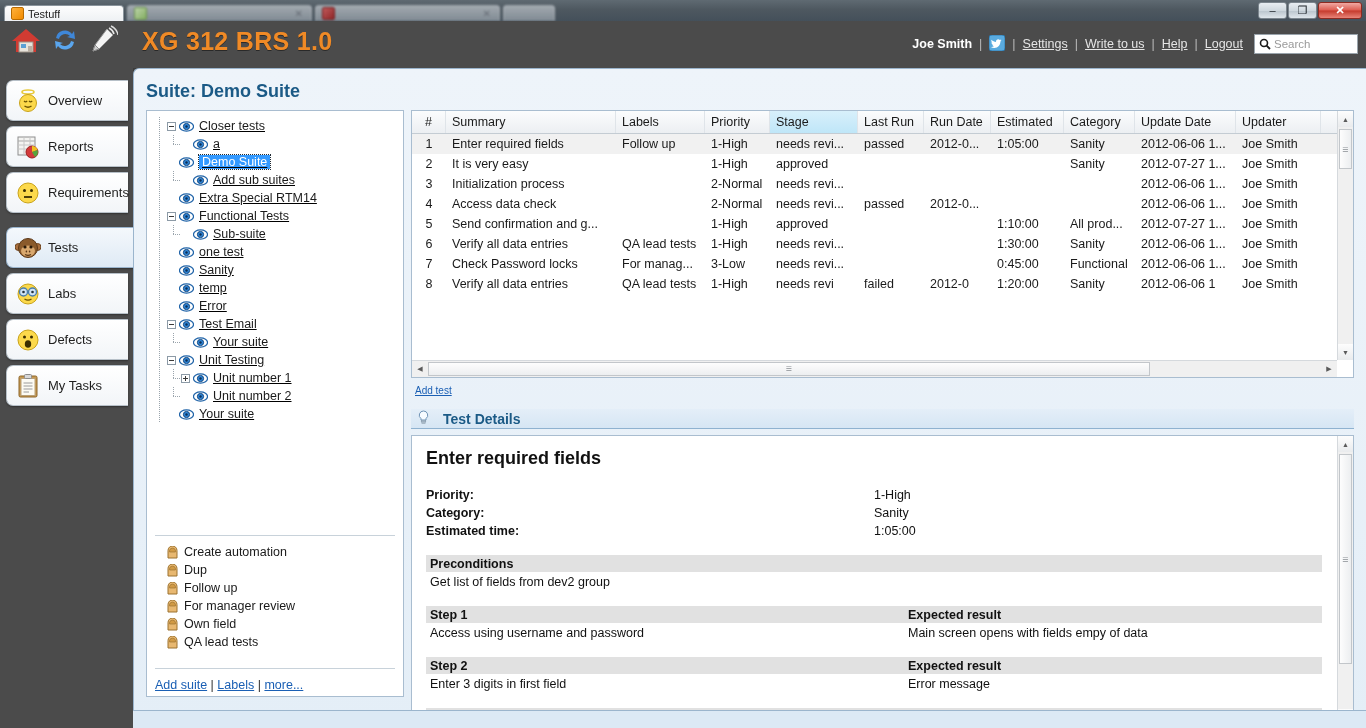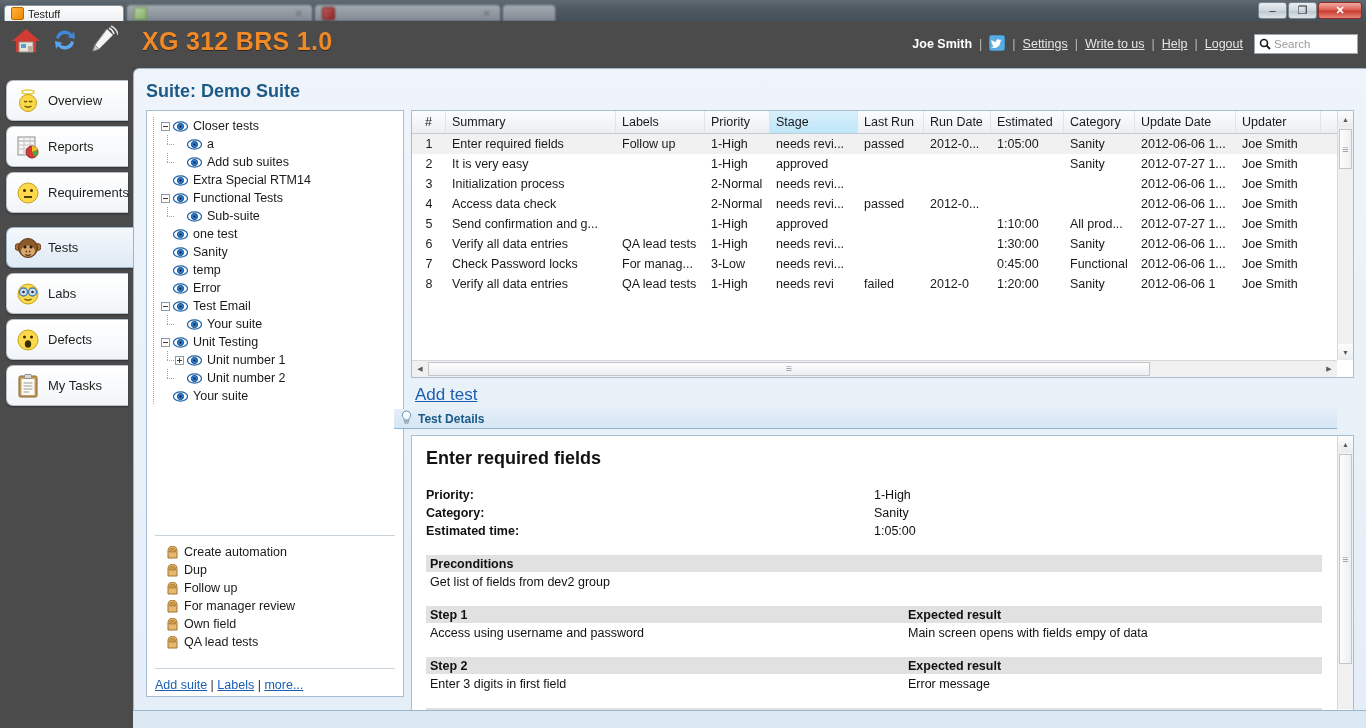--- a/index.html
+++ b/index.html
@@ -109,21 +109,21 @@
   .suitetitle {
     position:absolute; left:12px; top:12px;
     font-size:18px; font-weight:bold; color:#1b5a86;
   }
 
   
   .treepanel {
     position:absolute; left:12px; top:41px; width:258px; height:587px;
     background:#fff; border:1px solid #a9bdd0;
   }
-  .treescroll { position:absolute; left:0; top:0; right:0; height:420px; overflow:hidden; padding:6px 0 0 0; }
+  .treescroll { position:absolute; left:0; top:0; right:0; height:420px; overflow:hidden; padding:6px 0 0 6px;text-decoration:underline; }
   .tnode { display:flex; align-items:center; height:18px; font-size:12.5px; color:#1a1a1a; white-space:nowrap; }
   .tnode .guide { width:14px; height:18px; flex:0 0 auto; position:relative; }
   .tnode .guide.dots:before {
     content:""; position:absolute; left:6px; top:0; bottom:0; width:1px;
     background-image:linear-gradient(to bottom,#9aa4ac 1px,transparent 1px);
     background-size:1px 2px;
   }
   .tnode .guide.elbow:before {
     content:""; position:absolute; left:6px; top:0; height:9px; width:1px;
     background-image:linear-gradient(to bottom,#9aa4ac 1px,transparent 1px);
@@ -209,30 +209,30 @@
     font-size:7px; color:#5a5a5a;
   }
   .hscroll .track { flex:1; position:relative; height:100%; }
   .hscroll .thumb {
     position:absolute; top:1px; bottom:1px; border:1px solid #c2c6ca;
     background:linear-gradient(to bottom,#fdfdfd,#eceef0);
     display:flex; align-items:center; justify-content:center;
   }
   .hscroll .thumb .grip { font-size:7px; color:#8a8f94; }
 
-  .addtest { position:absolute; left:281px; top:316px; font-size:17px; }
+  .addtest { position:absolute; left:281px; top:316px; font-size:10px; }
   .addtest a { color:#1a5fb4; text-decoration:underline; }
 
   
   .detailhead {
-    position:absolute; left:260px; top:340px; width:943px; height:20px;
+    position:absolute; left:277px; top:340px; width:943px; height:20px;
     background:linear-gradient(to bottom,#e4eef8,#d6e6f4);
     border-bottom:1px solid #8fb2d0;
-    display:flex; align-items:center; gap:5px; padding-left:6px;
-    font-size:12px; font-weight:bold; color:#1b5a86;
+    display:flex; align-items:center; gap:13px; padding-left:6px;
+    font-size:14px; font-weight:bold; color:#1b5a86;
   }
   .detailbox {
     position:absolute; left:277px; top:366px; width:943px; height:291px;
     background:#fff; border:1px solid #a9bdd0;
   }
   .dbody { position:absolute; left:0; top:0; right:17px; bottom:0; overflow:hidden; padding:12px 14px 0 14px; }
   .dtitle { font-size:18px; font-weight:bold; color:#111; margin-bottom:18px; }
   .dmeta { display:flex; font-size:12.5px; color:#111; line-height:16px; margin-bottom:2px; }
   .dmeta .k { font-weight:bold; width:448px; }
   .dsection { margin-top:16px; }
@@ -460,20 +460,30 @@
           <div class="tnode">
             <span class="guide dots"></span>
             <span class="guide elbow"></span>
             <span class="expander none"></span>
             <svg class="eye" viewBox="0 0 15 11">
               <ellipse cx="7.5" cy="5.5" rx="7" ry="4.6" fill="#fff" stroke="#1f63a8" stroke-width="1.2"></ellipse>
               <circle cx="7.5" cy="5.5" r="3.1" fill="#2f86d8" stroke="#12477f" stroke-width="1"></circle>
               <circle cx="7.5" cy="5.5" r="1.2" fill="#0d2f55"></circle>
             </svg>
             <span class="tlabel">a</span>
+          </div>
+          <div class="tnode selected">
+            <span class="guide dots"></span>
+            <span class="expander none"></span>
+            <svg class="eye" viewBox="0 0 15 11">
+              <ellipse cx="7.5" cy="5.5" rx="7" ry="4.6" fill="#fff" stroke="#1f63a8" stroke-width="1.2"></ellipse>
+              <circle cx="7.5" cy="5.5" r="3.1" fill="#2f86d8" stroke="#12477f" stroke-width="1"></circle>
+              <circle cx="7.5" cy="5.5" r="1.2" fill="#0d2f55"></circle>
+            </svg>
+            <span class="tlabel">Demo Suite</span>
           </div>
           <div class="tnode">
             <span class="guide dots"></span>
             <span class="guide elbow"></span>
             <span class="expander none"></span>
             <svg class="eye" viewBox="0 0 15 11">
               <ellipse cx="7.5" cy="5.5" rx="7" ry="4.6" fill="#fff" stroke="#1f63a8" stroke-width="1.2"></ellipse>
               <circle cx="7.5" cy="5.5" r="3.1" fill="#2f86d8" stroke="#12477f" stroke-width="1"></circle>
               <circle cx="7.5" cy="5.5" r="1.2" fill="#0d2f55"></circle>
             </svg>

